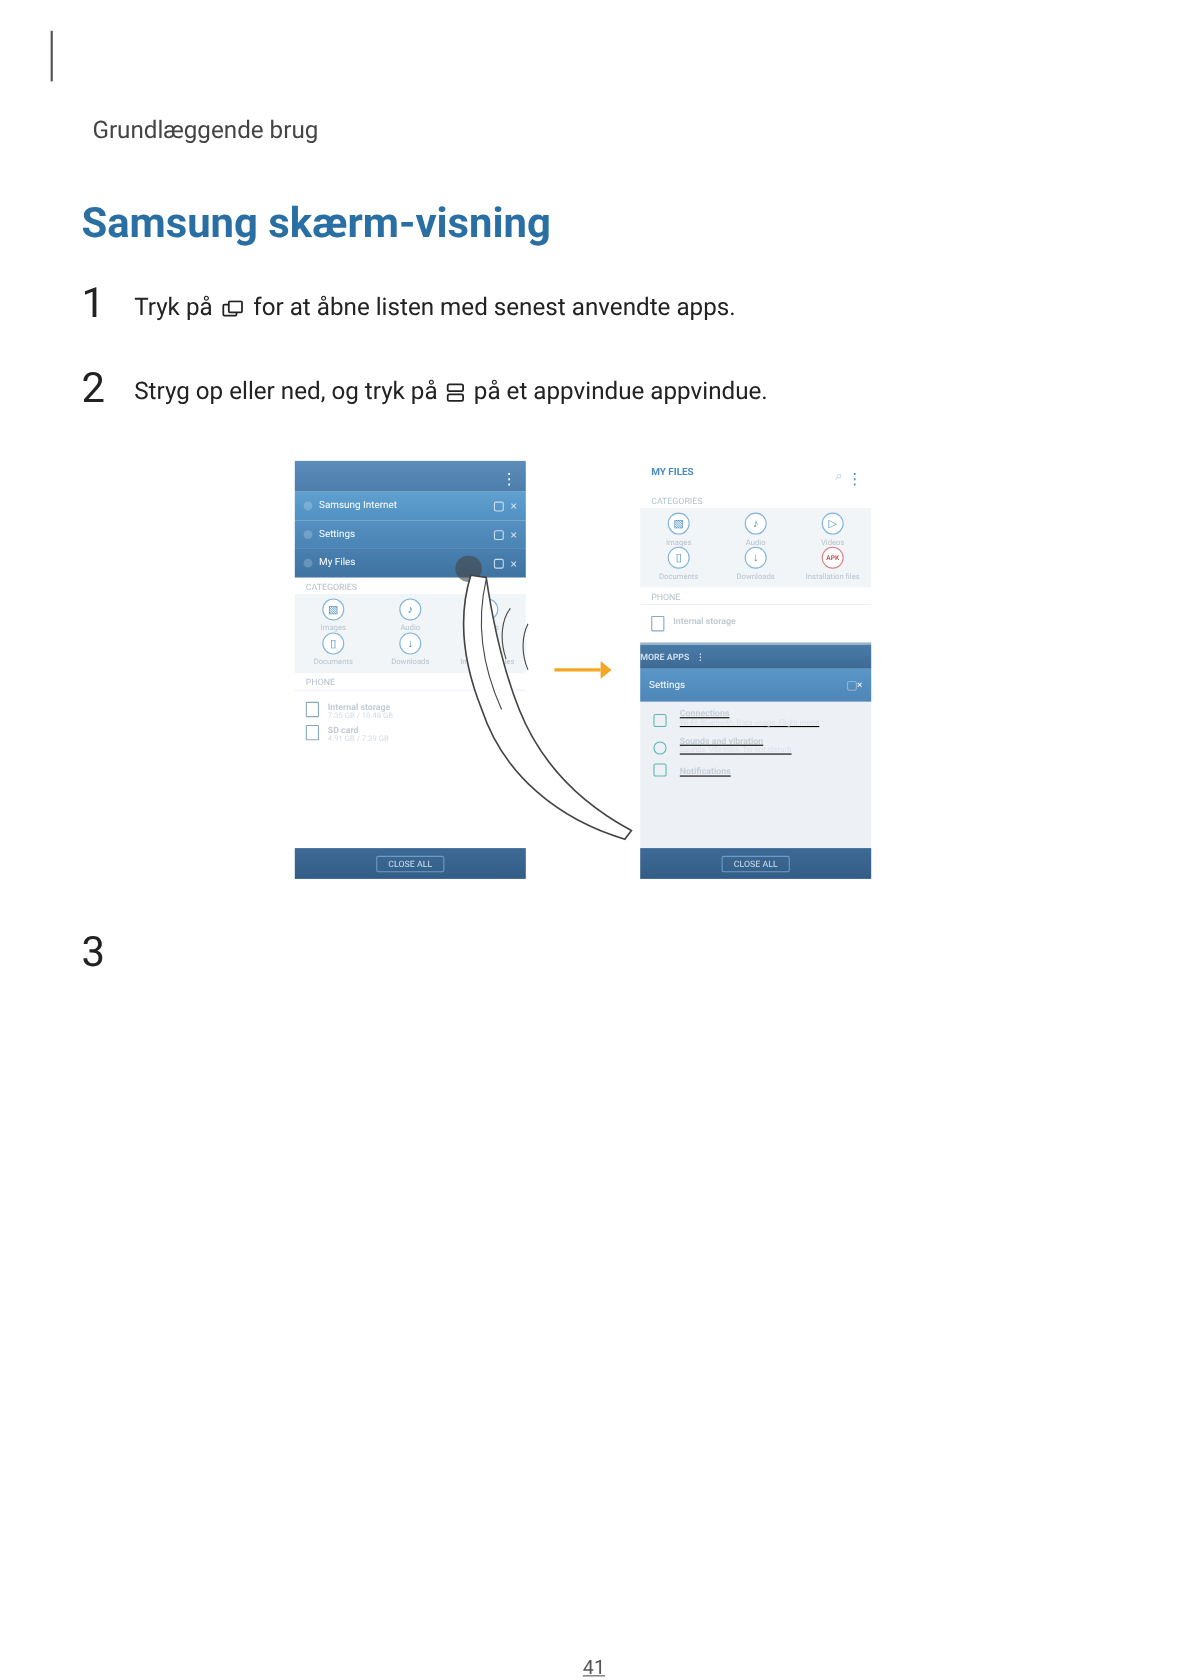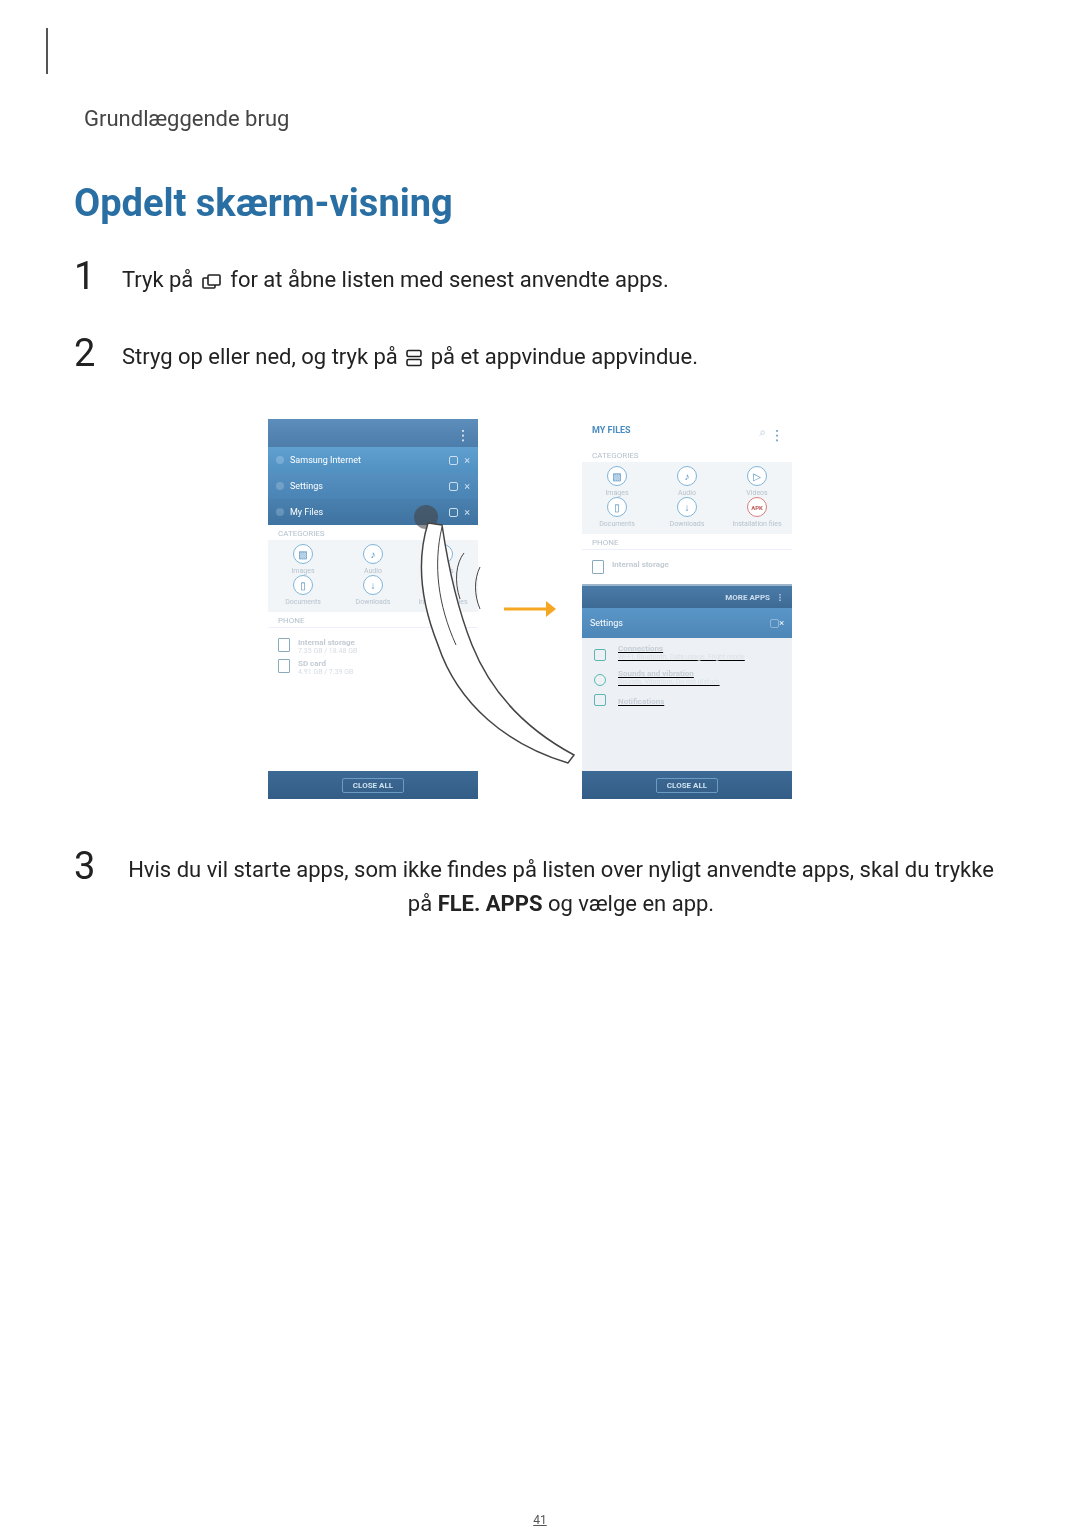--- a/index.html
+++ b/index.html
@@ -31,41 +31,41 @@
     .ph-grid { display: grid; grid-template-columns: repeat(3,1fr); gap: 0; padding: 4px 0 6px; background: #f2f5f8; }
     .ph-g { display: flex; flex-direction: column; align-items: center; gap: 3px; }
     .ph-g .ic { width: 20px; height: 20px; border-radius: 50%; border: 1px solid #7fb5d9; display: flex; align-items: center; justify-content: center; font-size: 10px; color: #4a8cc0; background: #fff; }
     .ph-g .ic.apk { border-color: #d97f7f; color: #c05a5a; font-size: 6px; font-weight: 700; }
     .ph-g .lbl { font-size: 7px; color: #b7c3cd; }
     .ph-list { padding: 6px 10px; background: #fff; border-top: 1px solid #eef; }
     .ph-li { display: flex; gap: 8px; margin: 4px 0; align-items: flex-start; }
     .ph-li .li-icon { width: 12px; height: 14px; border: 1px solid #8ab; border-radius: 1px; }
     .ph-li .li-txt { font-size: 8px; font-weight: 700; color: #c3cbd3; }
     .ph-li .li-sub { font-size: 7px; color: #d6dce2; }
-    .ph-more { height: 22px; background: linear-gradient(#4a7ba7,#3d6a95); display: flex; justify-content: flex-end; align-items: center; padding-right: 8px; color: #cde; font-size: 8px; gap: 6px; font-weight:700; }
+    .ph-more { height: 22px; background: linear-gradient(#4a7ba7,#3d6a95); display: flex; justify-content: flex-start; align-items: center; padding-right: 8px; color: #cde; font-size: 8px; gap: 6px; font-weight:700; }
     .ph-setrow { height: 30px; background: linear-gradient(#5a96c8,#4d86b7); display: flex; align-items: center; padding: 0 8px; color: #fff; font-size: 9px; }
     .ph-setrow .sq2 { margin-left: auto; width: 9px; height: 9px; border: 1px solid #cde; border-radius: 2px; opacity: 0.5; }
     .ph-setlist { flex: 1; background: #edf1f5; padding: 6px 12px; display: flex; flex-direction: column; gap: 8px; overflow:hidden;}
     .ph-sl { display: flex; gap: 12px; align-items: flex-end; text-decoration: underline; }
     .ph-sl .si { width: 12px; height: 12px; border: 1px solid #5aa;  }
     .ph-sl .st { font-size: 8px; font-weight: 700; color: #c7ced6; }
     .ph-sl .ss { font-size: 7px; color: #dce1e7; }
     .ph-bottom { height: 28px; background: linear-gradient(#3d6a95,#335d86); display: flex; justify-content: center; align-items: center; }
-    .ph-btn { border: 1px solid #6c9bc3; border-radius: 2px; font-size: 8px; font-weight: 700; color: #cee1f0; padding: 2px 10px; text-align: center; }
+    .ph-btn { border: 1px solid #6c9bc3; border-radius: 2px; font-size: 8px; font-weight: 400; color: #cee1f0; padding: 2px 10px; text-align: center; }
     .arrow-wrap { display:flex; align-items:center; justify-content:center; }
     .hand { position: absolute; left: 130px; top: 86px; width: 180px; height: 260px; pointer-events: none; }
-    .page-num { position: absolute; left: 0; right: 0; bottom: 28px; text-align: center; font-size: 12px; color: #555; text-decoration: underline; }
+    .page-num { position: absolute; left: 0; right: 0; bottom: 28px; text-align: center; font-size: 18px; color: #555; text-decoration: underline; }
   </style>
 </head>
 <body>
 
 <div class="page">
   <div class="vline"></div>
   <div class="top-label">Grundlæggende brug</div>
-  <h2 class="heading">Opdelt skærm-visning</h2>
+  <h2 class="heading">Samsung skærm-visning</h2>
 
   <div class="step">
     <div class="step-num">1</div>
     <div class="step-body">
       <p>
         <span>Tryk på </span>
         <span class="inline-icon">
           <svg width="22" height="16" viewBox="0 0 22 16">
               <rect x="2" y="4" width="12" height="10" rx="1" fill="none" stroke="#222" stroke-width="1.6"></rect>
               <rect x="7" y="1" width="12" height="10" rx="1" fill="#fff" stroke="#222" stroke-width="1.6"></rect>
@@ -257,20 +257,17 @@
       </div>
       <div class="ph-bottom">
           <div class="ph-btn">CLOSE ALL</div>
         </div>
     </div>
   </div>
 
   <div class="step">
     <div class="step-num">3</div>
     <div class="step-body">
-      <p>
-        <span>Hvis du vil starte apps, som ikke findes på listen over nyligt anvendte apps, skal du trykke på </span><span class="bold">FLE. APPS</span><span> og vælge en app.</span>
-      </p>
     </div>
   </div>
 
   <div class="page-num">41</div>
 </div>
 
 </body></html>

